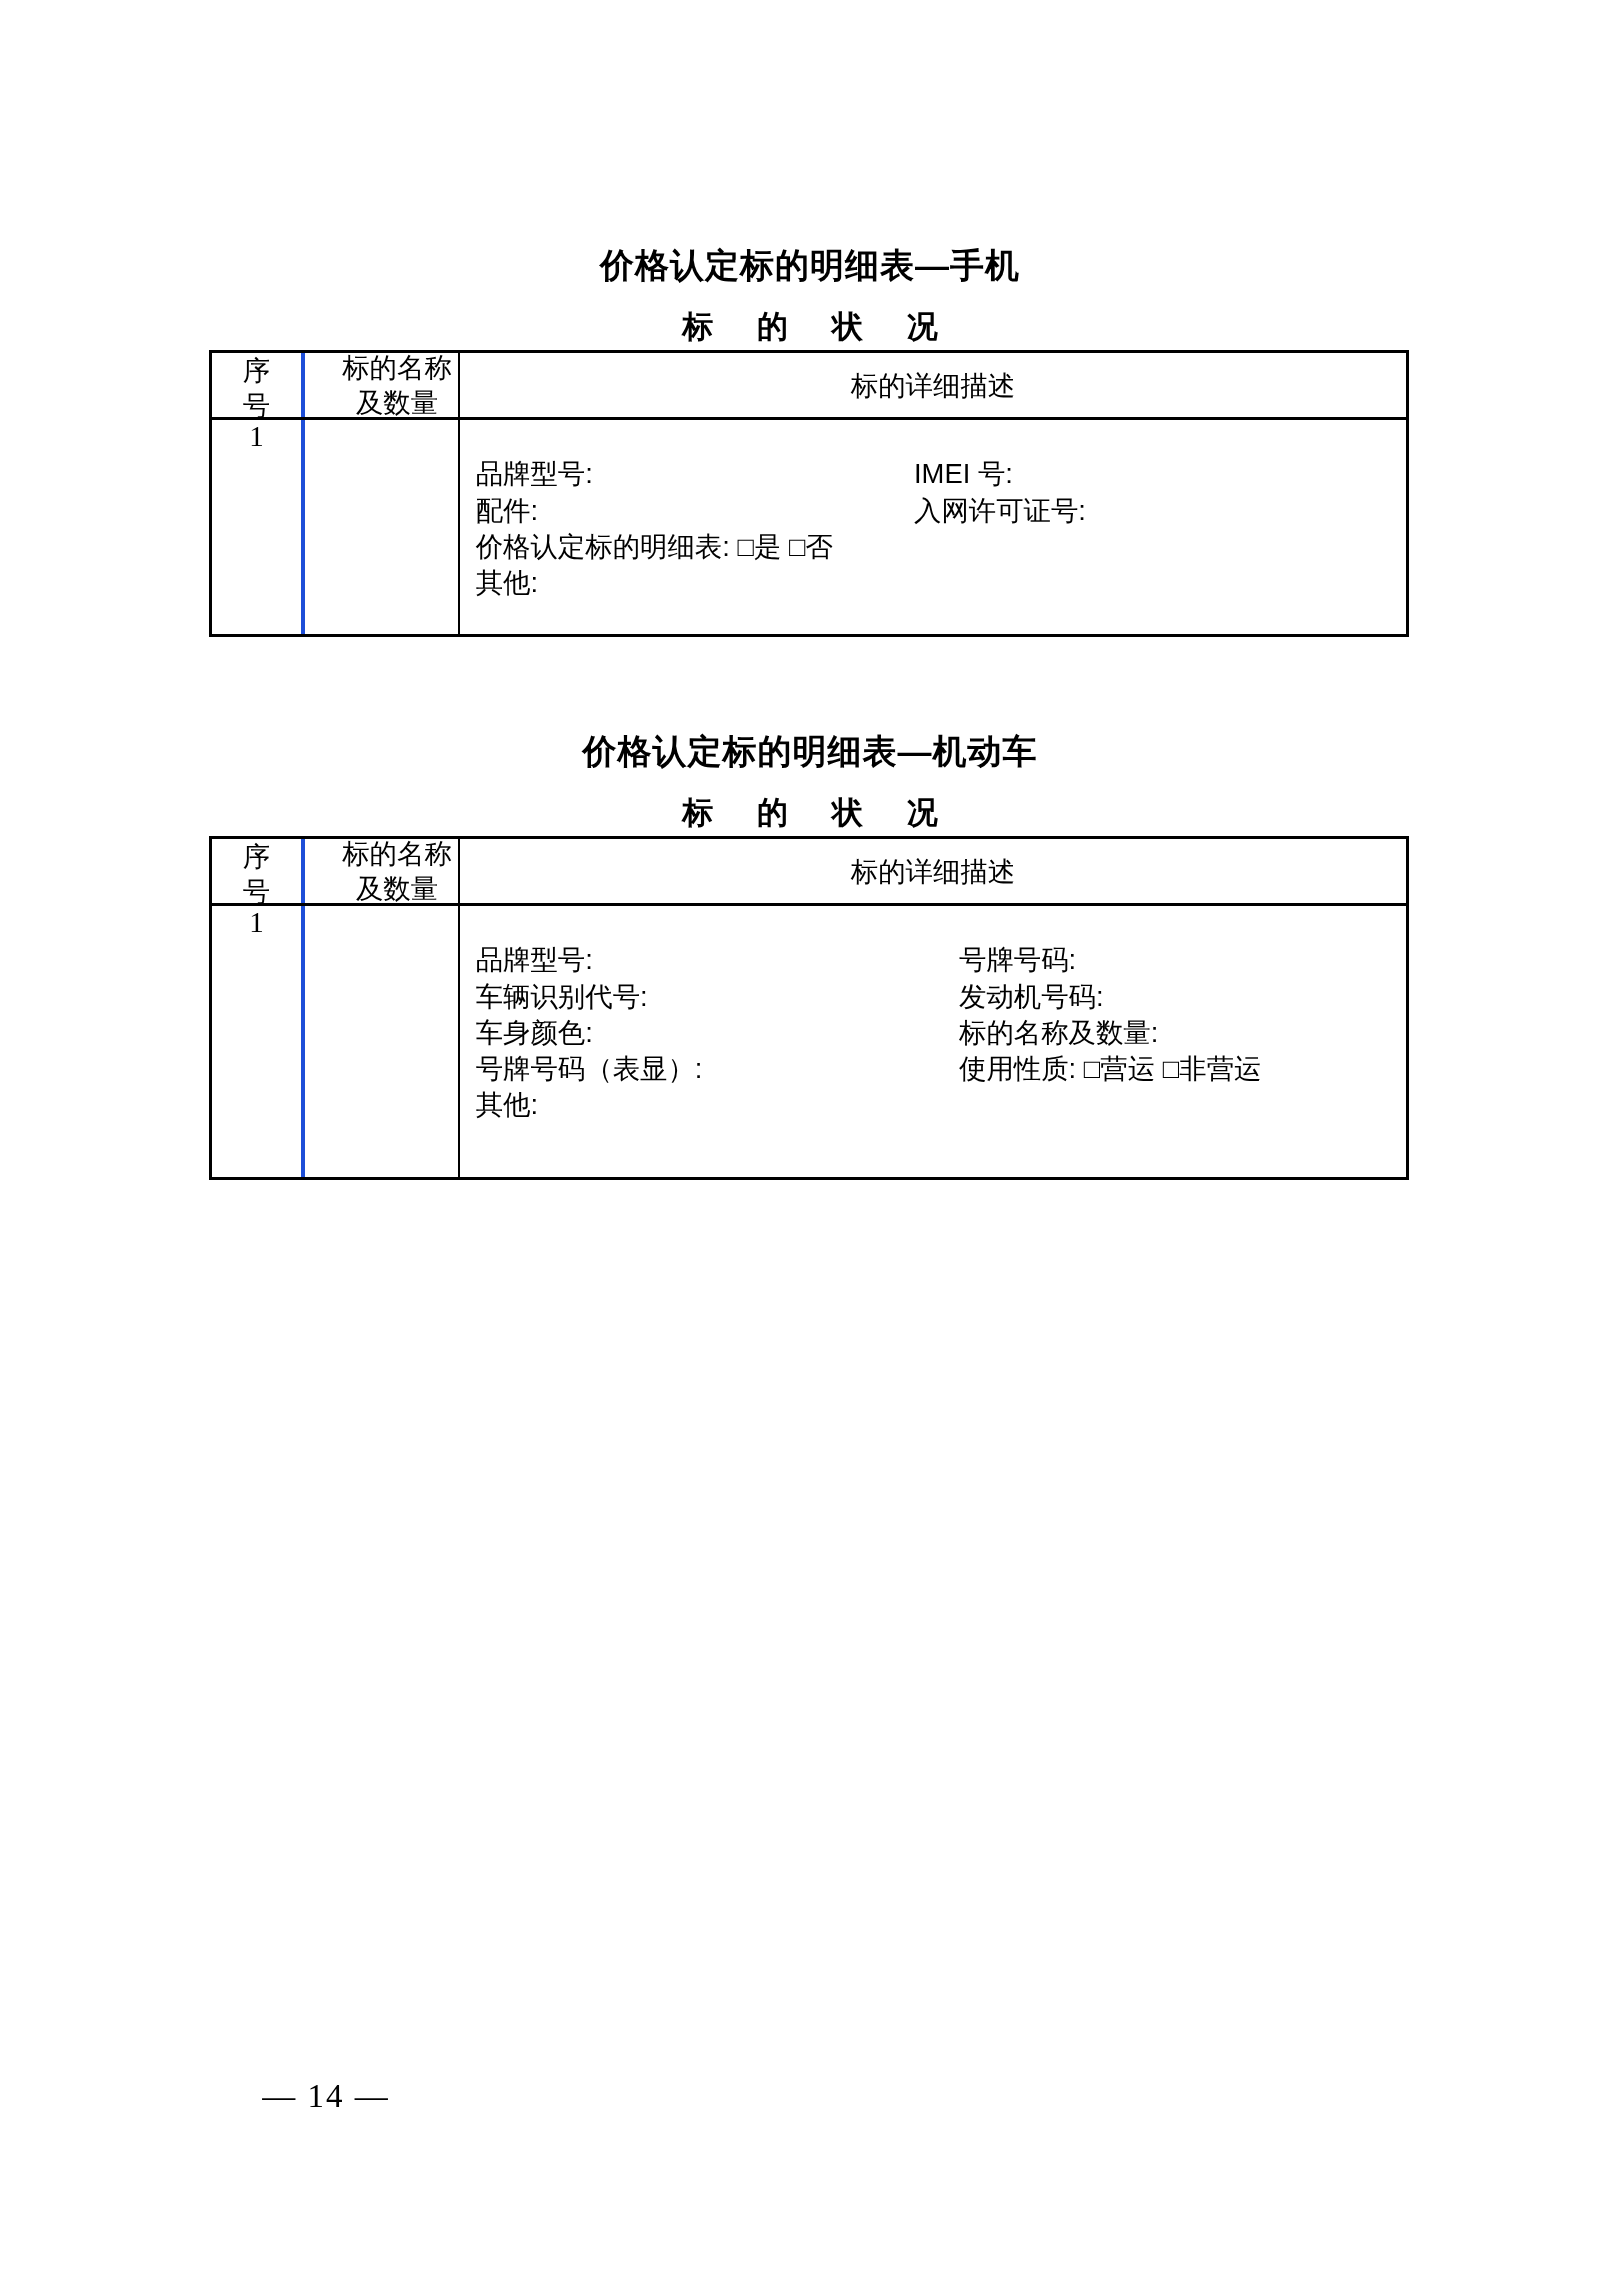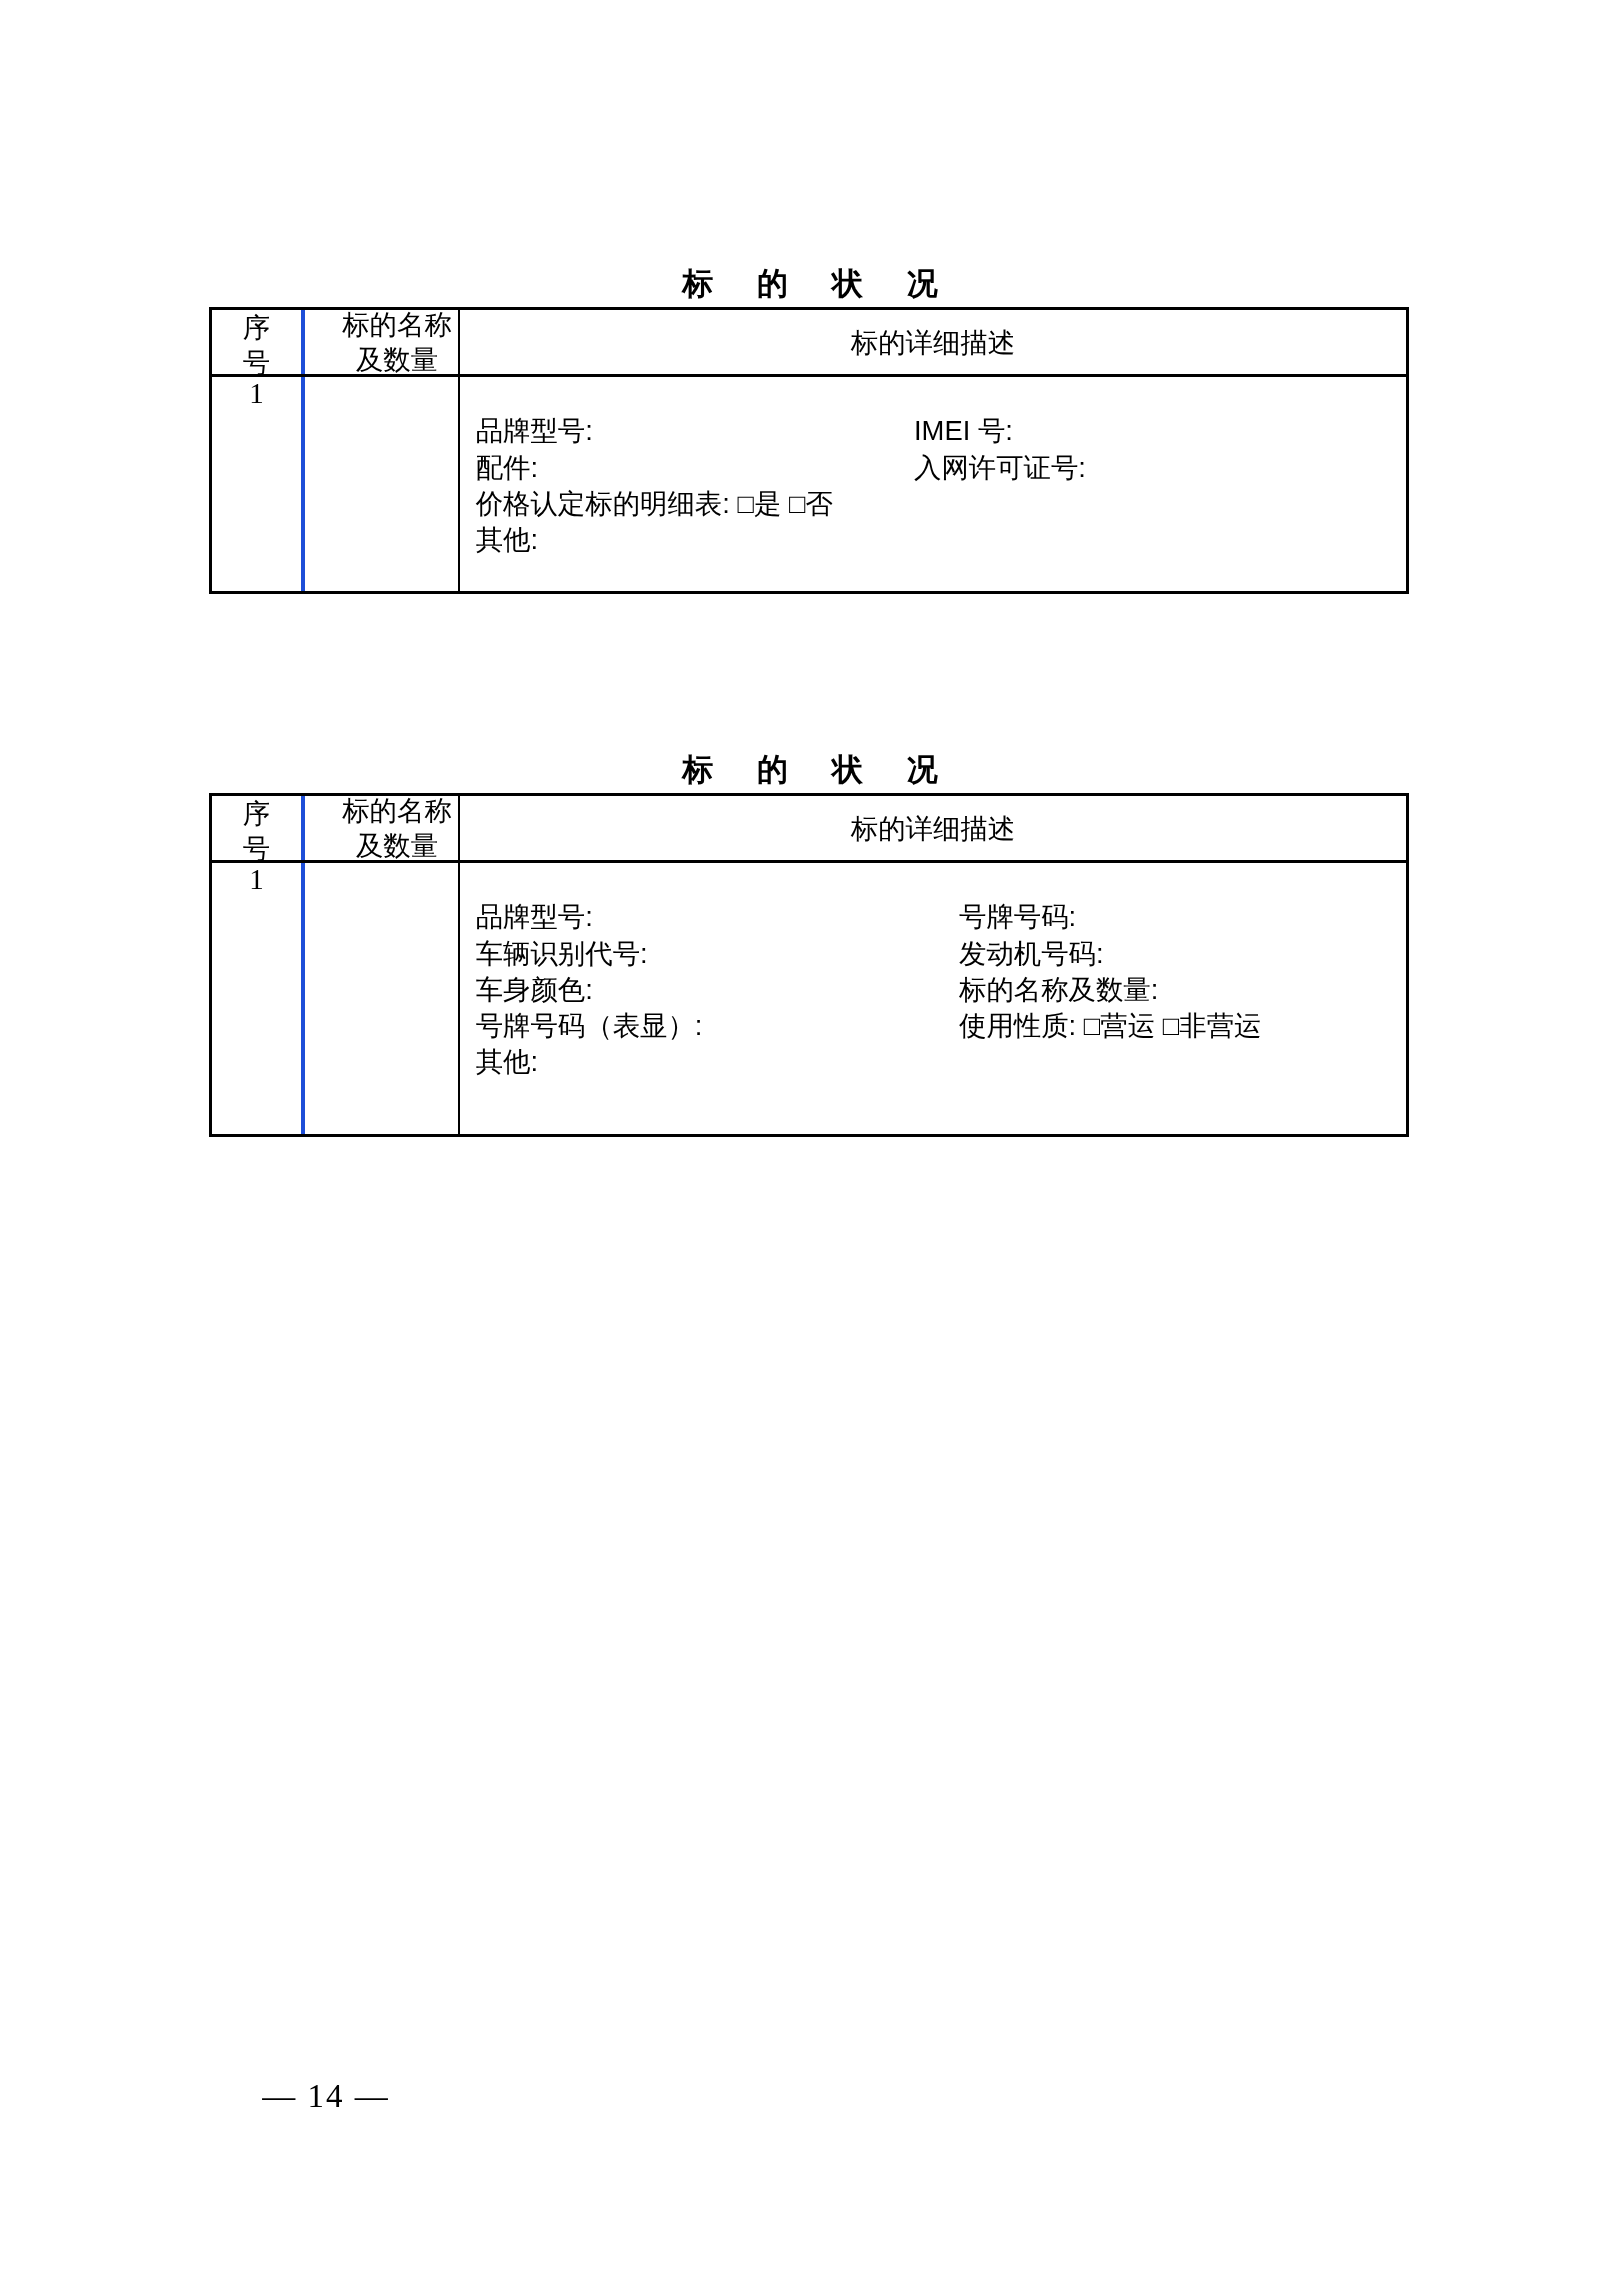--- a/index.html
+++ b/index.html
@@ -44,20 +44,21 @@
     position:absolute;left:228px;top:2078px;width:196px;text-align:center;
     font-size:33px;font-family:"Liberation Serif",serif;letter-spacing:2px;white-space:pre;
   }
 </style>
 </head>
 <body>
 
 <div class="page">
 
   <div class="section s0" id="sec-phone">
+    <div class="sec-title">价格认定标的明细表—手机</div>
     <div class="sec-subtitle">标 的 状 况</div>
     <div class="tbl">
       <div class="tr tr-head">
         <div class="td c1">
           <span class="hdr-txt hdr-serial">序号</span>
         </div>
         <div class="td c2">
           <span class="hdr-txt hdr-namqty">标的名称及数量</span>
         </div>
         <div class="td c3">
@@ -79,20 +80,21 @@
           <span class="dleft l2">价格认定标的明细表: □是 □否</span>
           <span class="dright l2"></span>
           <span class="dleft l3">其他:</span>
           <span class="dright l3"></span>
         </div>
       </div>
     </div>
   </div>
 
   <div class="section s1" id="sec-vehicle">
+    <div class="sec-title">价格认定标的明细表—机动车</div>
     <div class="sec-subtitle">标 的 状 况</div>
     <div class="tbl">
       <div class="tr tr-head">
         <div class="td c1">
           <span class="hdr-txt hdr-serial">序号</span>
         </div>
         <div class="td c2">
           <span class="hdr-txt hdr-namqty">标的名称及数量</span>
         </div>
         <div class="td c3">

